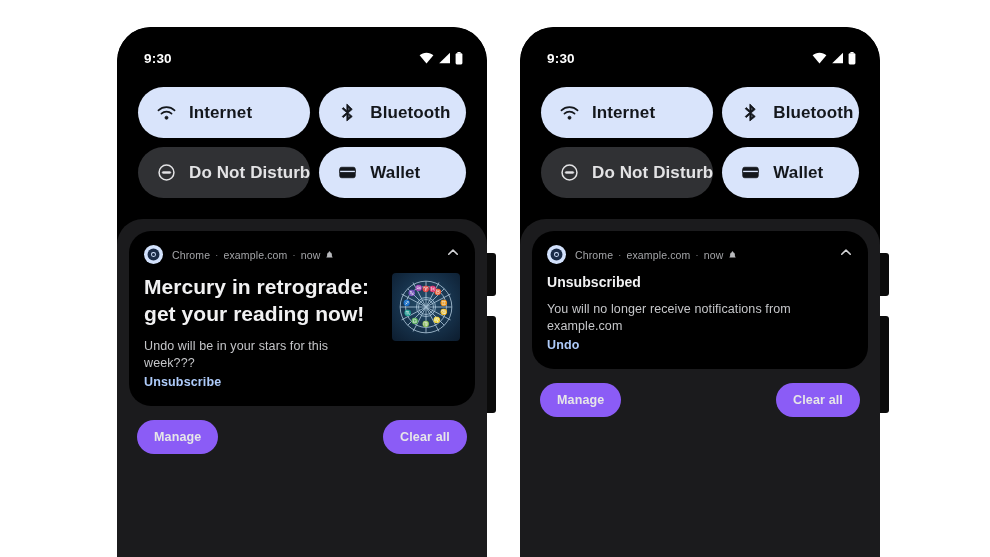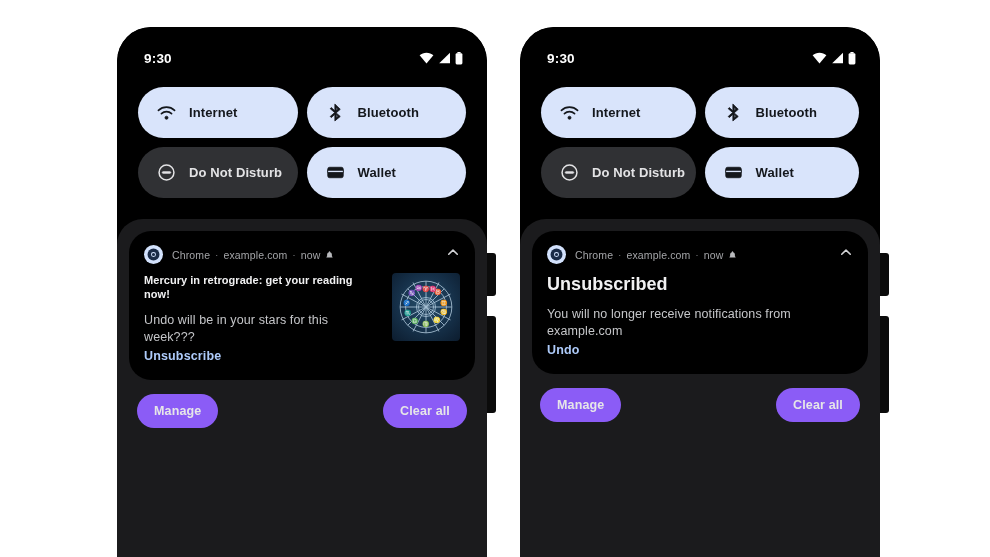--- a/index.html
+++ b/index.html
@@ -88,21 +88,21 @@
     align-items: center;
     gap: 13px;
     padding-left: 19px;
     cursor: pointer;
     user-select: none;
   }
   .tile.on  { background: #d9e4fb; }
   .tile.off { background: #303134; }
   .tile .t-icon { width: 19px; height: 19px; flex: 0 0 auto; display: block; }
   .tile .t-label {
-    font-size: 13px;
+    font-size: 17px;
     font-weight: 700;
     letter-spacing: 0.1px;
     white-space: nowrap;
   }
   .tile.on  .t-label { color: #14171c; }
   .tile.off .t-label { color: #e3e3e5; }
   .tile.on  .t-icon  { fill: #14171c; stroke: #14171c; }
   .tile.off .t-icon  { fill: #e3e3e5; stroke: #e3e3e5; }
 
   
@@ -159,26 +159,26 @@
   .chev svg { width: 16px; height: 16px; display: block; }
 
   .notif-body {
     display: flex;
     gap: 12px;
     margin-top: 9px;
   }
   .notif-text { flex: 1 1 auto; min-width: 0; }
   .n-title {
     color: #f1f1f2;
-    font-size: 11px;
+    font-size: 21px;
     font-weight: 700;
     line-height: 1.30;
     letter-spacing: 0.05px;
   }
-  .n-title.small { font-size: 18px; }
+  .n-title.small { font-size: 14px; }
   .n-body {
     color: #c5c6c9;
     font-size: 12.5px;
     line-height: 1.36;
     margin-top: 10px;
     letter-spacing: 0.1px;
   }
   .n-action {
     color: #aecbfa;
     font-size: 12.5px;

